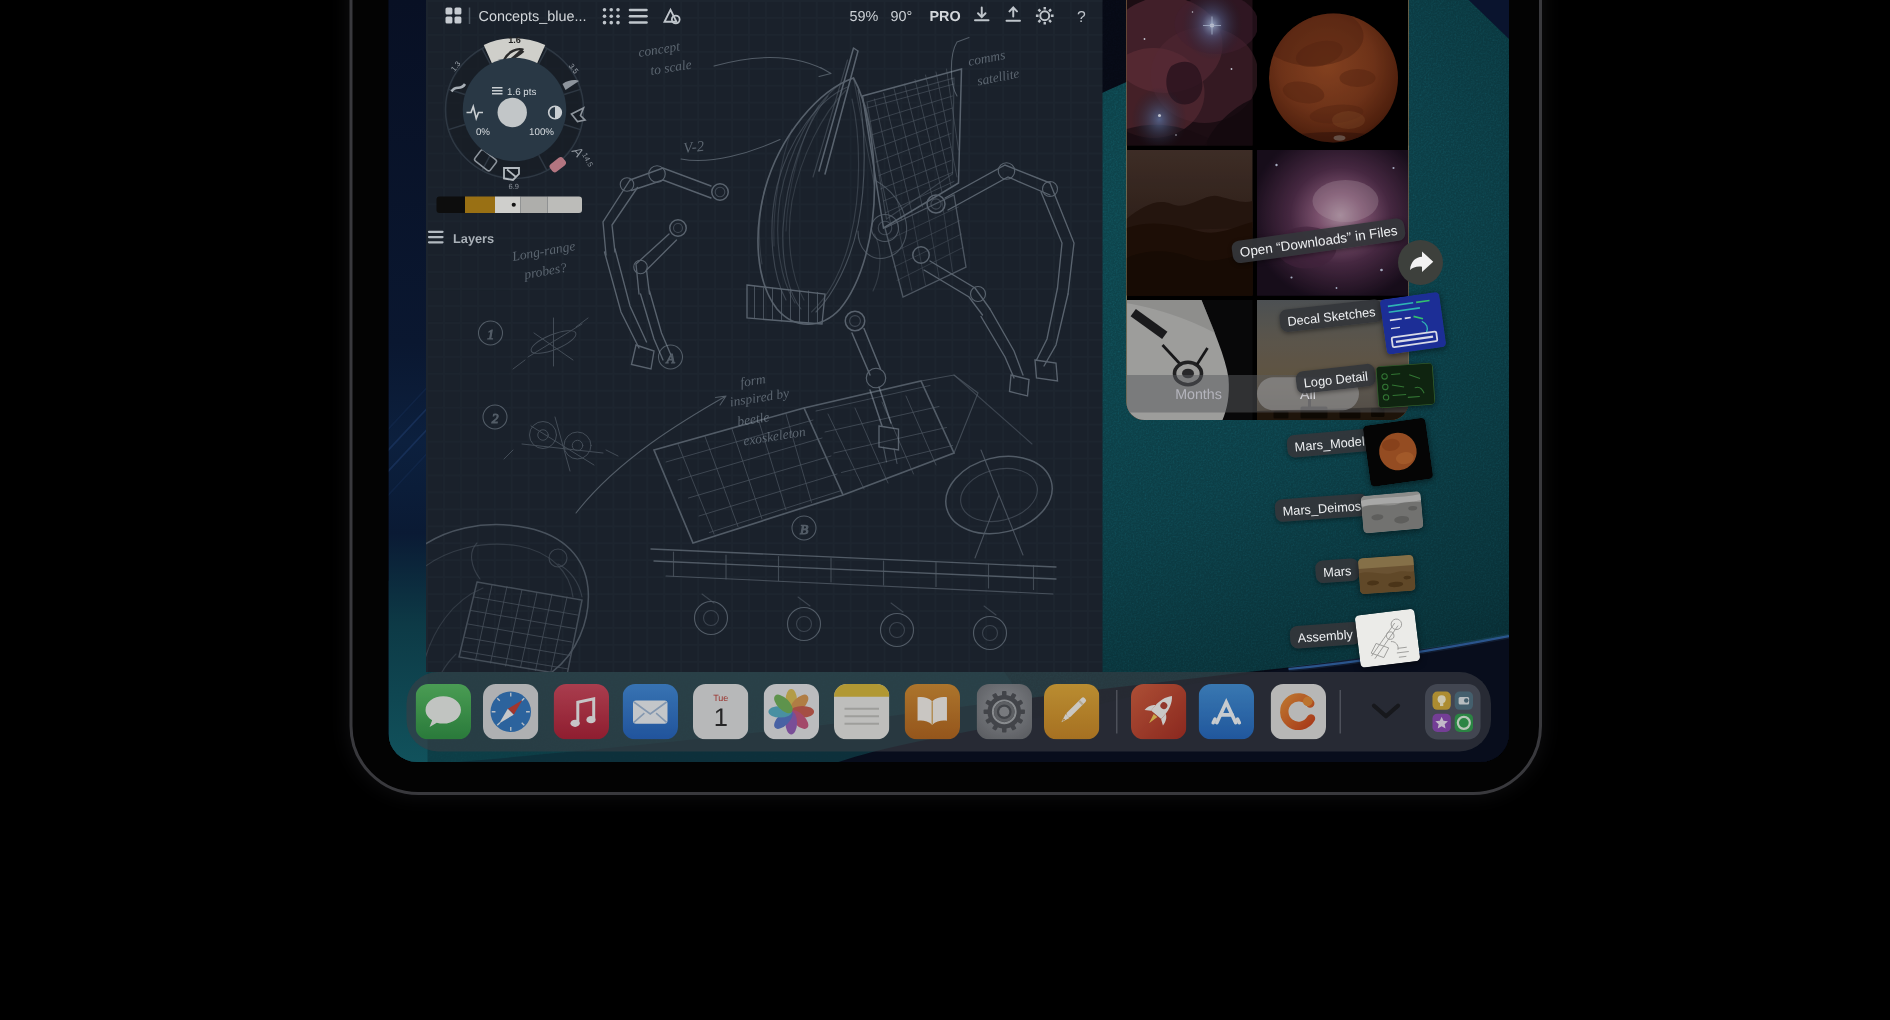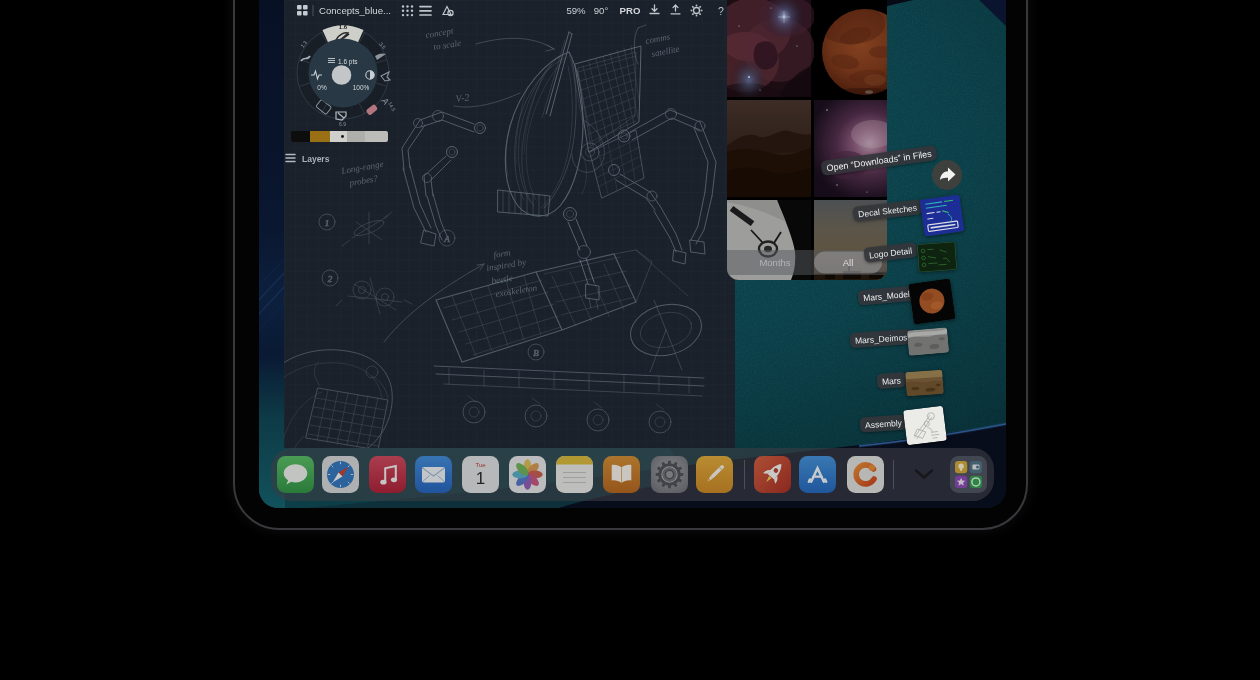--- a/index.html
+++ b/index.html
@@ -5,21 +5,21 @@
 #page{position:relative;width:1260px;height:680px;background:#000;}
 #bezel{position:absolute;left:233px;top:-70px;width:791px;height:596px;background:#030303;border:2px solid #39393d;border-radius:46px;box-shadow:0 0 14px rgba(20,20,22,.8);}
 #screen{position:absolute;left:259px;top:0px;width:747px;height:508px;border-radius:0 0 19px 19px;overflow:hidden;background:#0b1226;}
 #wall{position:absolute;left:0;top:0;}
 #canvas{position:absolute;left:25px;top:0;width:451px;height:448px;background:#1a212b;}
 #grid{position:absolute;left:0;top:0;width:451px;height:448px;
 background-image:linear-gradient(#222b35 1px,transparent 1px),linear-gradient(90deg,#222b35 1px,transparent 1px);
 background-size:11.3px 11.3px;opacity:.4;}
 #sketch{position:absolute;left:0;top:0;}
 #toolbar{position:absolute;left:0;top:0;width:451px;height:21px;color:#dde1e5;font-size:9.5px;}
-#photos{position:absolute;left:468px;top:0;width:160px;height:280px;background:#fdba74;border-radius:0 0 12px 12px;overflow:hidden;}
+#photos{position:absolute;left:492px;top:0;width:188px;height:280px;background:#fdba74;border-radius:0 0 12px 12px;overflow:hidden;}
 #dock{position:absolute;left:12px;top:448px;width:723px;height:53px;border-radius:21px;background:rgba(58,61,67,.62);}
 .ic{position:absolute;top:8px;width:37px;height:37px;border-radius:8.5px;overflow:hidden;filter:brightness(.84) saturate(.9);}
 .sep{position:absolute;top:12px;width:1px;height:29px;background:rgba(190,195,205,.25);}
 .lbl{position:absolute;background:rgba(52,54,58,.93);color:#eef0f2;font-size:8.5px;padding:2.5px 5px;border-radius:5px;white-space:nowrap;box-shadow:0 1px 3px rgba(0,0,0,.4);}
 .thumb{position:absolute;border-radius:3px;overflow:hidden;box-shadow:0 1px 4px rgba(0,0,0,.5);}
 #dim{position:absolute;left:0;top:0;width:1260px;height:680px;background:rgba(0,0,0,0);pointer-events:none;}
 </style></head><body>
 <div id="page">
   <div id="bezel"></div>
   <div id="screen">

